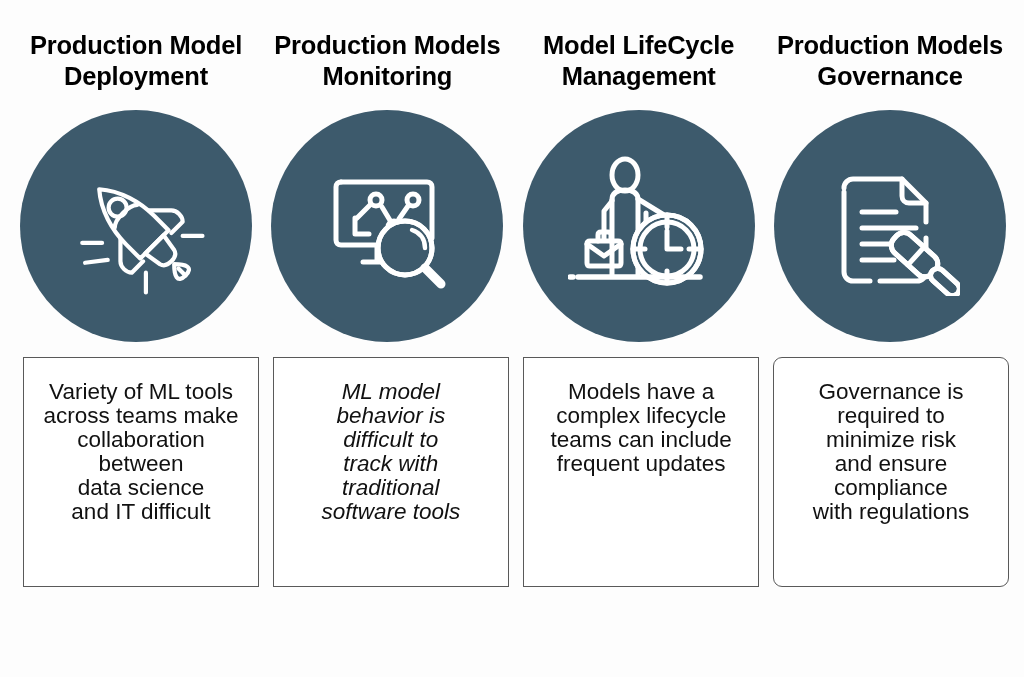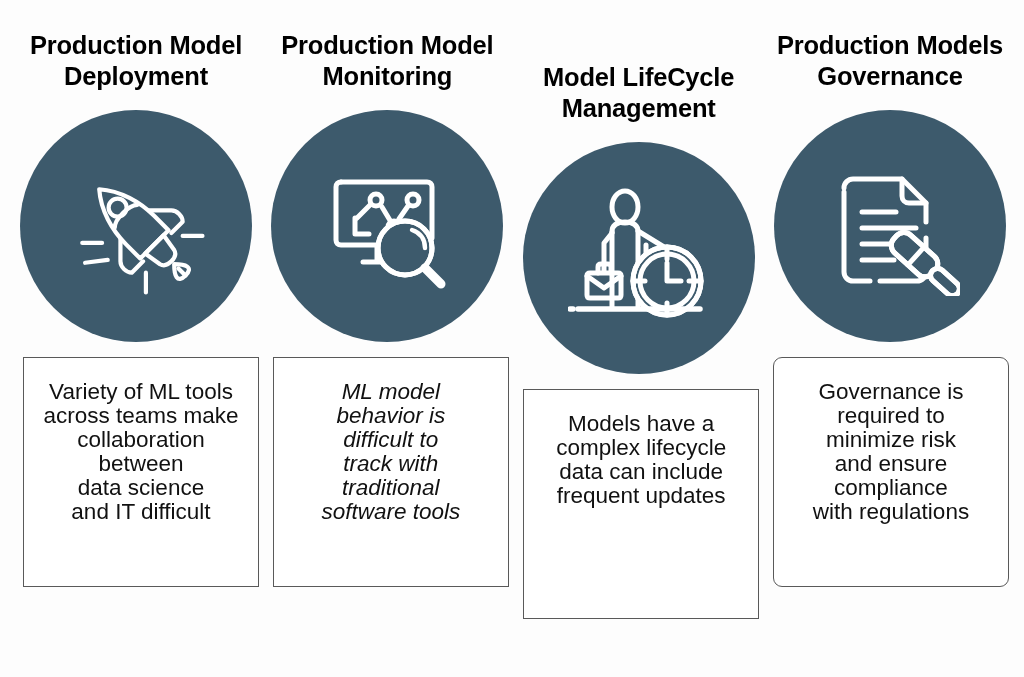--- a/index.html
+++ b/index.html
@@ -28,21 +28,21 @@
   }
   .column {
     width: 250px;
     display: flex;
     flex-direction: column;
     align-items: center;
     box-sizing: border-box;
   }
   .col-1 { margin-left: 11px; }
   .col-2 { margin-left: 0px; }
-  .col-3 { margin-left: 0px; margin-top: 32px; }
+  .col-3 { margin-left: 0px; }
   .col-4 { margin-left: 0px; margin-right: 9px; }
 
   .heading {
     width: 250px;
     text-align: center;
     font-size: 25.5px;
     font-weight: bold;
     line-height: 31px;
     color: #000000;
     letter-spacing: -0.2px;
@@ -126,21 +126,21 @@
     </div>
     <div class="text-box">Variety of ML tools
 across teams make
 collaboration
 between
 data science
 and IT difficult</div>
   </div>
 
   <div class="column col-2">
-    <div class="heading">Production Model
+    <div class="heading">Production Models
 Monitoring</div>
     <div class="icon-circle">
       <span>
         <svg width="140" height="140" viewBox="0 0 140 140" fill="none" stroke="#ffffff" stroke-width="5" stroke-linecap="round" stroke-linejoin="round">
 
           <path d="M24 26 L 110 26 C 113 26, 115 28, 115 31 L 115 82"></path>
           <path d="M24 26 C 21 26, 19 28, 19 31 L 19 84 C 19 87, 21 89, 24 89 L 62 89"></path>
 
           <path d="M60 89 L 60 104"></path>
           <path d="M46 106 L 74 106"></path>
@@ -201,21 +201,21 @@
           <path d="M121 94 L 133 94"></path>
           <path d="M99 76 L 99 94 L 113 94"></path>
 
           <path d="M10 122 L 132 122" stroke-width="5.5"></path>
           <path d="M2 122 L 5 122" stroke-width="5.5"></path>
         </svg>
       </span>
     </div>
     <div class="text-box">Models have a
 complex lifecycle
-data can include
+teams can include
 frequent updates</div>
   </div>
 
   <div class="column col-4">
     <div class="heading">Production
 Models Governance</div>
     <div class="icon-circle">
       <span>
         <svg width="140" height="140" viewBox="0 0 140 140" fill="none" stroke="#ffffff" stroke-width="5" stroke-linecap="round" stroke-linejoin="round">
 

